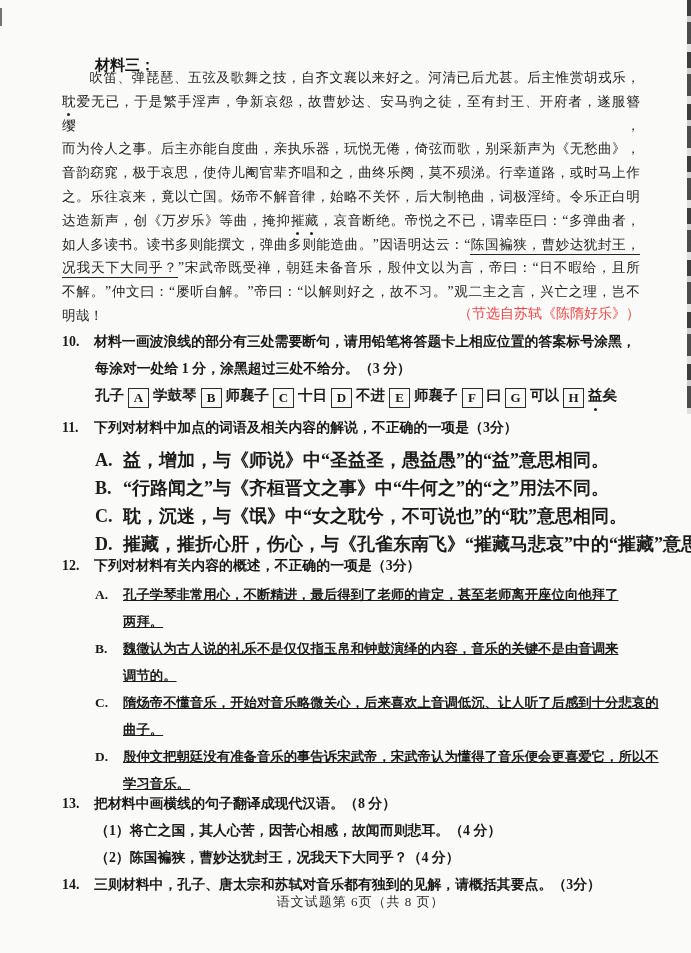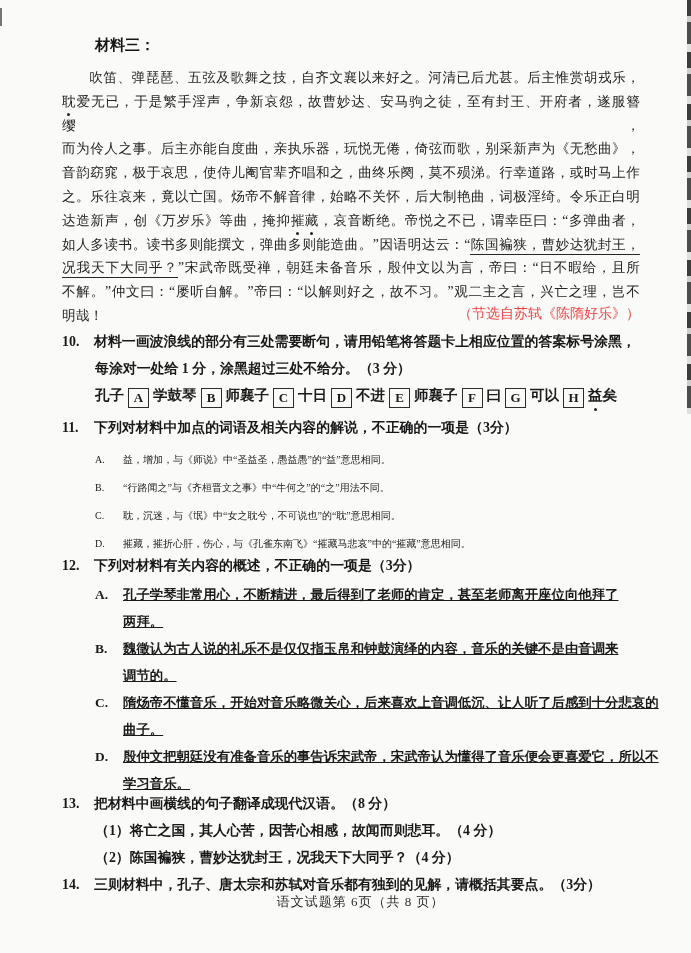--- a/index.html
+++ b/index.html
@@ -21,21 +21,21 @@
       #2e2e2e 22px,#2e2e2e 44px,
       rgba(40,40,40,.15) 44px,rgba(40,40,40,.15) 52px);
     opacity:.85;
   }
   .edge-left{
     position:absolute;top:8px;left:0;width:2px;height:18px;
     background:#3a3a3a;opacity:.7;
   }
   
   .m3-heading{
-    position:absolute;top:36px;left:95px;
+    position:absolute;top:56px;left:95px;
     font-size:15px;font-weight:700;color:#161616;
   }
   
   .passage{
     position:absolute;top:66px;left:62px;width:578px;
     font-size:13.6px;line-height:23.8px;color:#242424;
     letter-spacing:.2px;
   }
   .pline{text-align:justify;text-align-last:justify;}
   .pline.first{text-indent:2em;}
@@ -60,21 +60,21 @@
     position:absolute;top:382px;left:95px;width:560px;
     font-size:14.5px;font-weight:600;color:#1c1c1c;white-space:nowrap;line-height:26px;
   }
   .abox{
     display:inline-block;min-width:15px;padding:0 2px;height:18px;line-height:18px;
     border:1.5px solid #2c2c2c;text-align:center;margin:0 4px;
     font-size:13px;font-weight:700;vertical-align:-2px;
     font-family:"Liberation Serif",serif;
   }
   #q11{top:414px;}
-  .opts11{position:absolute;top:446px;left:95px;width:580px;font-size:10px;font-weight:400;color:#1b1b1b;}
+  .opts11{position:absolute;top:446px;left:95px;width:580px;font-size:18px;font-weight:700;color:#1b1b1b;}
   .opts11 .orow{line-height:28px;white-space:nowrap;}
   .olabel{display:inline-block;min-width:18px;margin-right:10px;}
   #q12{top:552px;}
   .opts12{position:absolute;top:581px;left:95px;width:585px;font-size:13.4px;font-weight:600;color:#1b1b1b;}
   .opts12 .orow{line-height:27px;white-space:nowrap;text-decoration:underline;}
   .opts12 .wrap2{padding-left:28px;}
   #q13{top:790px;}
   #q13 .qrow{line-height:27px;}
   #q14{top:871px;}
   .footer{

